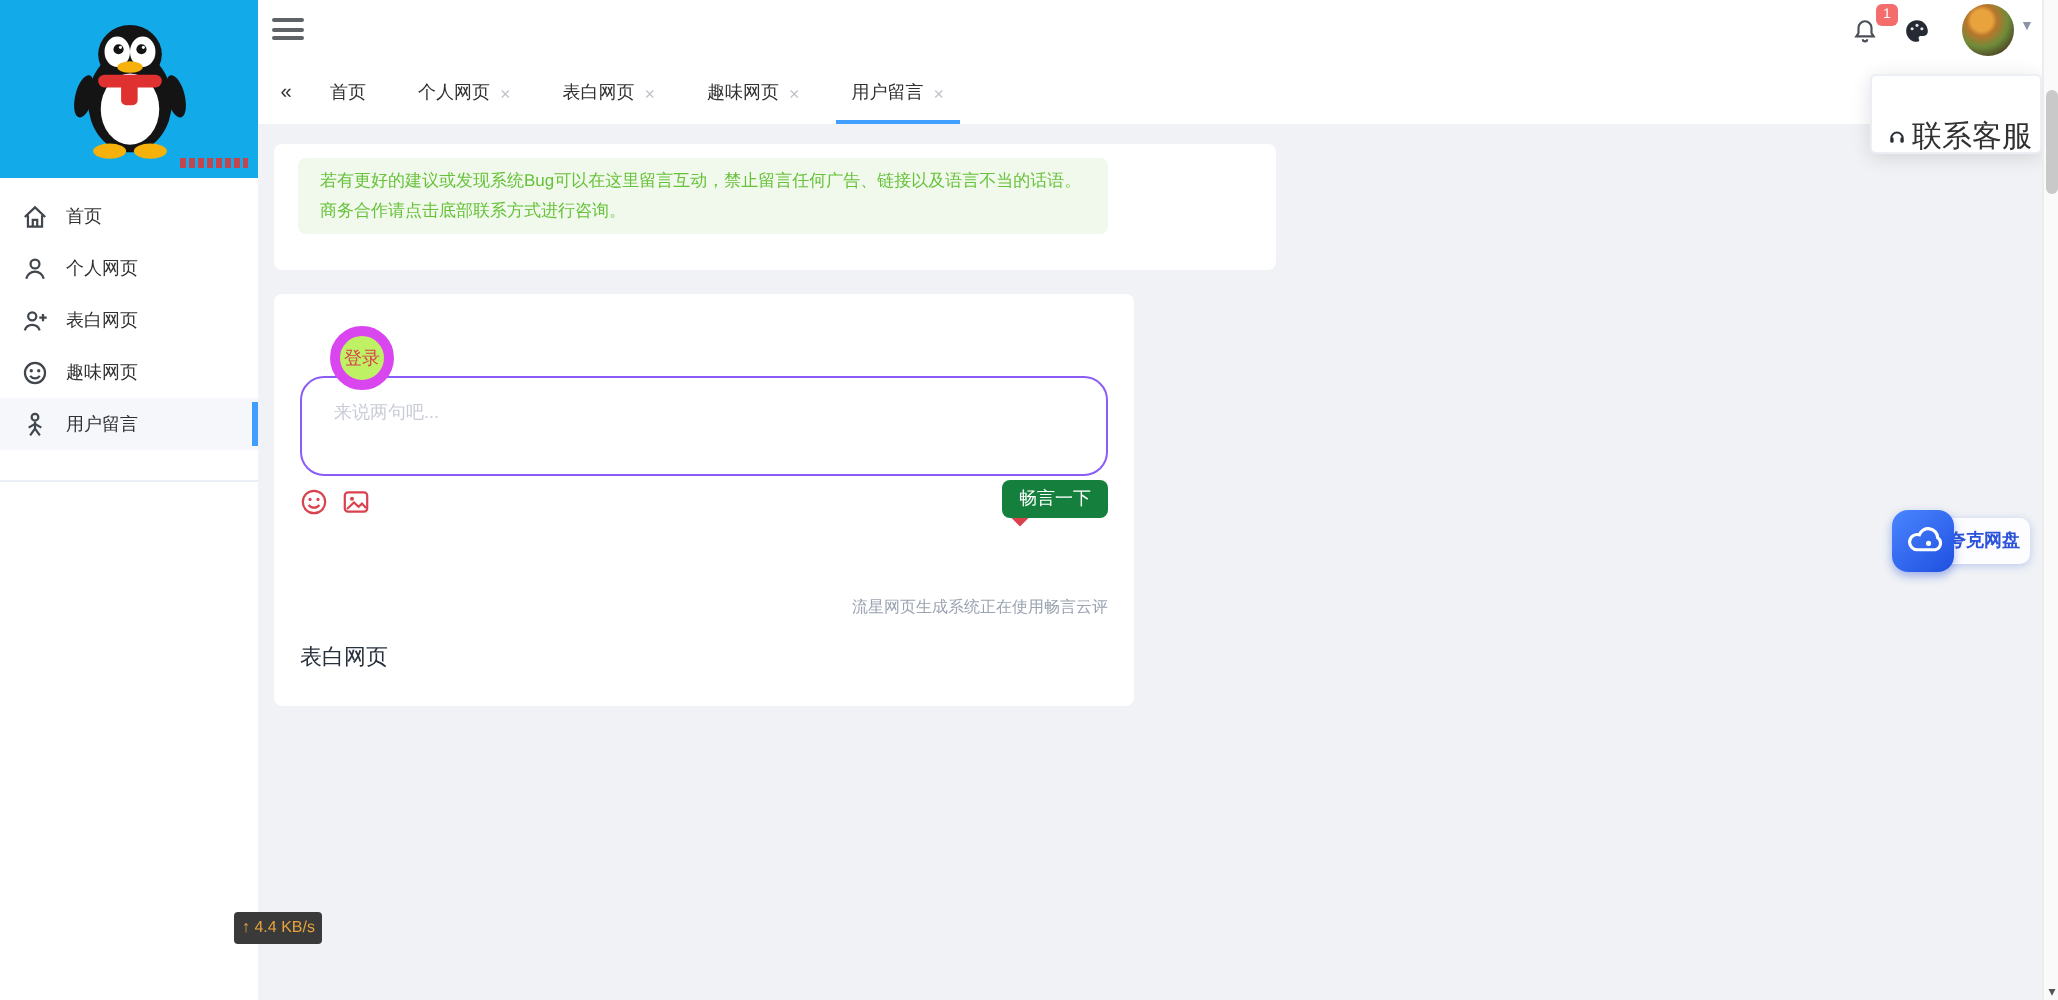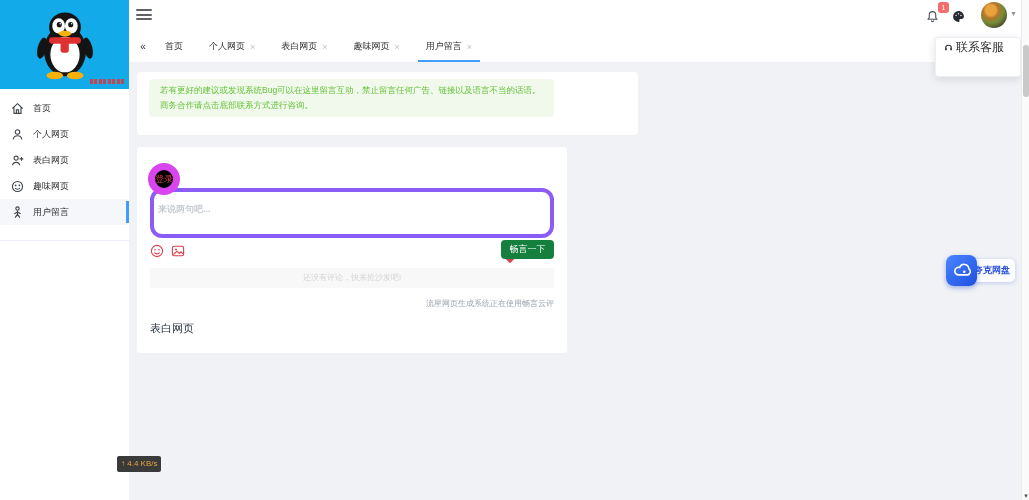--- a/index.html
+++ b/index.html
@@ -42,45 +42,45 @@
     cursor:pointer; gap:5px; }
   .tab-close { font-size:9px; color:#c0c4cc; cursor:pointer; }
   .tab.active::after { content:""; position:absolute; left:5px; right:5px; bottom:0; height:2px; background:#409eff; }
 
   
   .card { position:absolute; background:#fff; border-radius:4px; }
   .card-alert { left:137px; top:72px; width:501px; height:63px; }
   .alert { position:absolute; left:12px; top:7px; width:405px; height:38px; background:#f0f9eb; border-radius:4px;
     color:#67c23a; font-size:8.5px; line-height:15px; padding:4px 11px; overflow:hidden; }
   .card-comment { left:137px; top:147px; width:430px; height:206px; }
-  .login-circle { position:absolute; left:11px; top:16px; width:32px; height:32px; border-radius:50%;
-    background:#000000; border:7px solid #d946ef; color:#d9414e; font-size:9px; display:flex; align-items:center;
+  .login-circle { position:absolute; left:28px; top:16px; width:32px; height:32px; border-radius:50%;
+    background:#bef264; border:5px solid #d946ef; color:#d9414e; font-size:9px; display:flex; align-items:center;
     justify-content:center; z-index:2; cursor:pointer; }
-  .comment-input { position:absolute; left:13px; top:41px; width:404px; height:50px; border:4px solid #8b5cf6;
-    border-radius:12px; padding:11px 4px; font-size:9px; color:#606266; resize:none; outline:none; z-index:1;
-    font-family:"Liberation Sans","DejaVu Sans",sans-serif;font-weight:bold; }
+  .comment-input { position:absolute; left:13px; top:41px; width:404px; height:50px; border:1px solid #8b5cf6;
+    border-radius:12px; padding:11px 16px; font-size:9px; color:#606266; resize:none; outline:none; z-index:1;
+    font-family:"Liberation Sans","DejaVu Sans",sans-serif; }
   .comment-input::placeholder { color:#c8ccd4; }
   .picker-icon { position:absolute; top:97px; cursor:pointer; width:14px; height:14px; }
   .picker-emoji { left:13px; }
   .picker-image { left:34px; }
   .submit-btn { position:absolute; left:364px; top:93px; width:53px; height:19px; background:#15803d; color:#fff;
     font-size:9px; border:none; border-radius:4px; cursor:pointer; z-index:2;
     font-family:"Liberation Sans","DejaVu Sans",sans-serif; }
   .submit-tail { position:absolute; left:370px; top:109px; width:6px; height:6px; background:#d9414e;
     transform:rotate(45deg); z-index:1; }
   .empty-bar { position:absolute; left:13px; top:121px; width:404px; height:20px; background:#f8f8f8;
     color:#d5d5d5; font-size:8px; line-height:20px; text-align:center; }
   .powered { position:absolute; left:13px; top:151px; width:404px; text-align:right; font-size:8px; color:#9aa3b0; }
   .hot-title { position:absolute; left:13px; top:174px; font-size:11px; color:#27313d; }
 
   
   .dropdown { position:absolute; left:935px; top:37px; width:86px; height:40px; background:#fff;
     border:1px solid #ebeef5; border-radius:3px; box-shadow:0 2px 10px rgba(0,0,0,.12); z-index:20; }
-  .dropdown-item { display:flex; align-items:center; gap:3px; margin-top:1px; padding-left:8px;
-    font-size:12px; color:#303133; cursor:pointer; }
+  .dropdown-item { display:flex; align-items:center; gap:3px; margin-top:21px; padding-left:8px;
+    font-size:15px; color:#303133; cursor:pointer; }
 
   
   .quark { position:absolute; left:946px; top:255px; width:70px; height:32px; z-index:15; cursor:pointer; }
   .quark-pill { position:absolute; left:18px; top:4px; width:51px; height:23px; background:#fdfdff;
     border-radius:5px; box-shadow:0 1px 4px rgba(40,80,220,.25); display:flex; align-items:center;
     justify-content:flex-end; padding-right:5px; color:#2b53d9; font-size:9px; font-weight:bold; }
   .quark-icon { position:absolute; left:0; top:0; width:31px; height:31px; border-radius:8px;
     background:linear-gradient(140deg,#4a86ff,#1f4fe0); display:flex; align-items:center; justify-content:center;
     box-shadow:0 2px 5px rgba(30,70,210,.4); }
 
@@ -232,21 +232,20 @@
     </span>
     <span class="picker-icon picker-image">
       <svg width="14" height="14" viewBox="0 0 14 14">
         <rect x="1.4" y="2.2" width="11.2" height="9.6" rx="1.6" fill="none" stroke="#d9414e" stroke-width="1.1"></rect>
         <circle cx="5" cy="5.4" r="1" fill="#d9414e"></circle>
         <path d="M2.5 10.5 L6 7.2 L8.3 9.4 L10 7.8 L12 10" fill="none" stroke="#d9414e" stroke-width="1.1"></path>
       </svg>
     </span>
     <div class="submit-tail"></div>
     <button class="submit-btn">畅言一下</button>
-    <div class="empty-bar">还没有评论，快来抢沙发吧!</div>
     <div class="powered">流星网页生成系统正在使用畅言云评</div>
     <div class="hot-title">表白网页</div>
   </div>
 
   <div class="dropdown">
     <div class="dropdown-item">
       <svg width="9" height="9" viewBox="0 0 16 16">
         <path d="M3 9 a5 5 0 0 1 10 0" fill="none" stroke="#2a2f36" stroke-width="1.8"></path>
         <rect x="2" y="8.5" width="3" height="4.5" rx="1.2" fill="#2a2f36"></rect>
         <rect x="11" y="8.5" width="3" height="4.5" rx="1.2" fill="#2a2f36"></rect>

